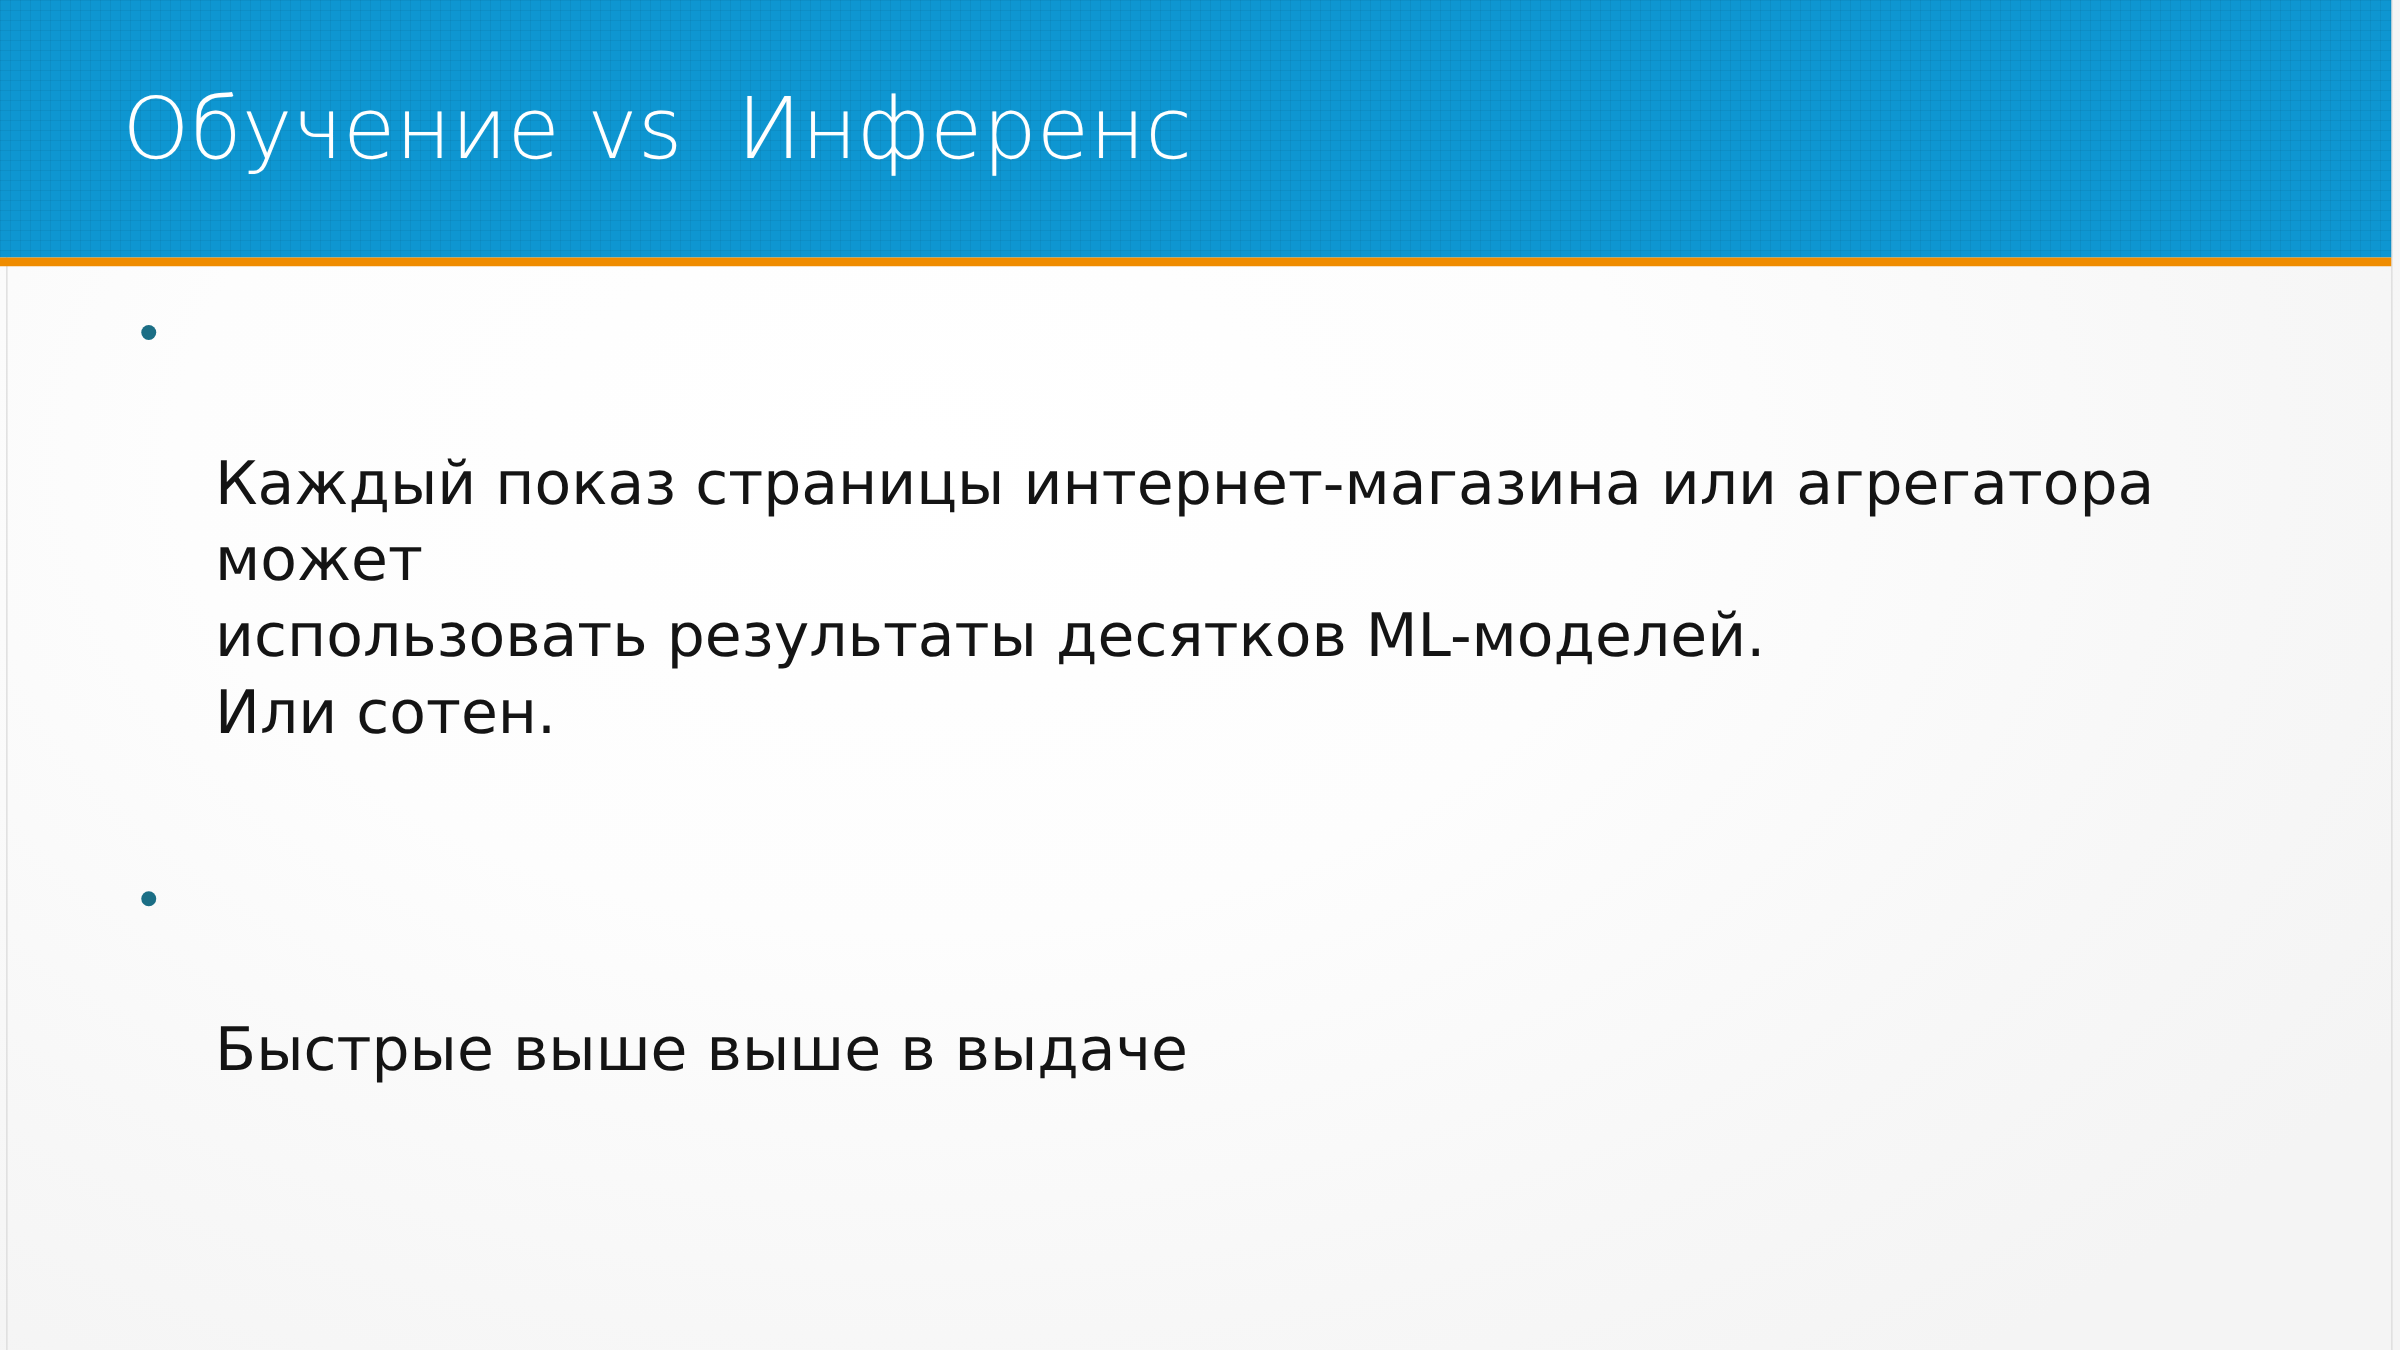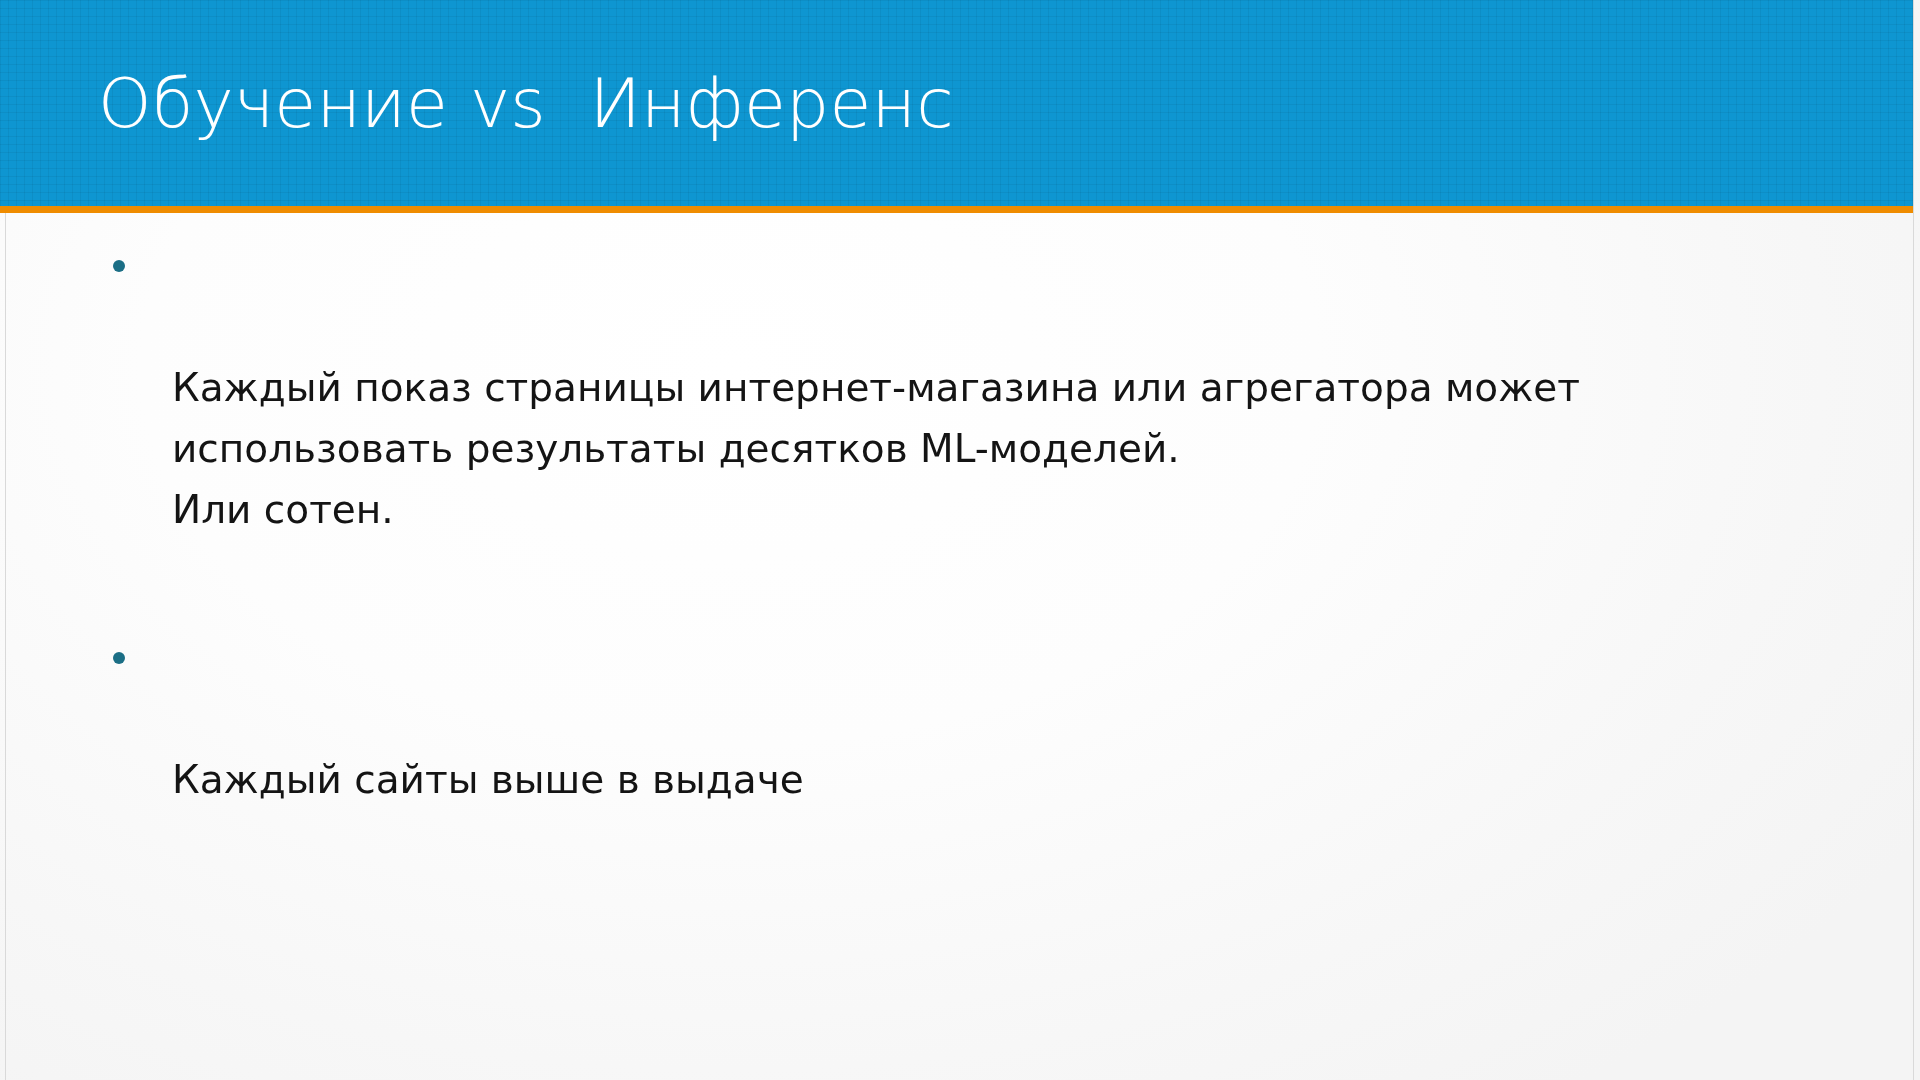--- a/index.html
+++ b/index.html
@@ -94,21 +94,21 @@
     list-style: none;
   }
 
   .bullet-item {
     position: relative;
     padding-left: 68px;
     margin: 0 0 26px 0;
     color: #141414;
     font-family: "DejaVu Sans", sans-serif;
     font-weight: 400;
-    font-size: 39px;
+    font-size: 48px;
     line-height: 61px;
     white-space: pre-line;
   }
 
   .bullet-item:last-child { margin-bottom: 0; }
 
   .bullet-dot {
     position: absolute;
     left: 9px;
     top: 25px;
@@ -140,19 +140,19 @@
       <li class="bullet-item">
         <span class="bullet-dot"></span>
         <span class="bullet-text">Каждый показ страницы интернет-магазина или агрегатора может
 использовать результаты десятков ML-моделей.
 Или сотен.</span>
       </li>
 
 
       <li class="bullet-item">
         <span class="bullet-dot"></span>
-        <span class="bullet-text">Каждый сайты выше в выдаче</span>
+        <span class="bullet-text">Быстрые выше выше в выдаче</span>
       </li>
 
     </ul>
   </div>
 
 </div>
 
 </body></html>

